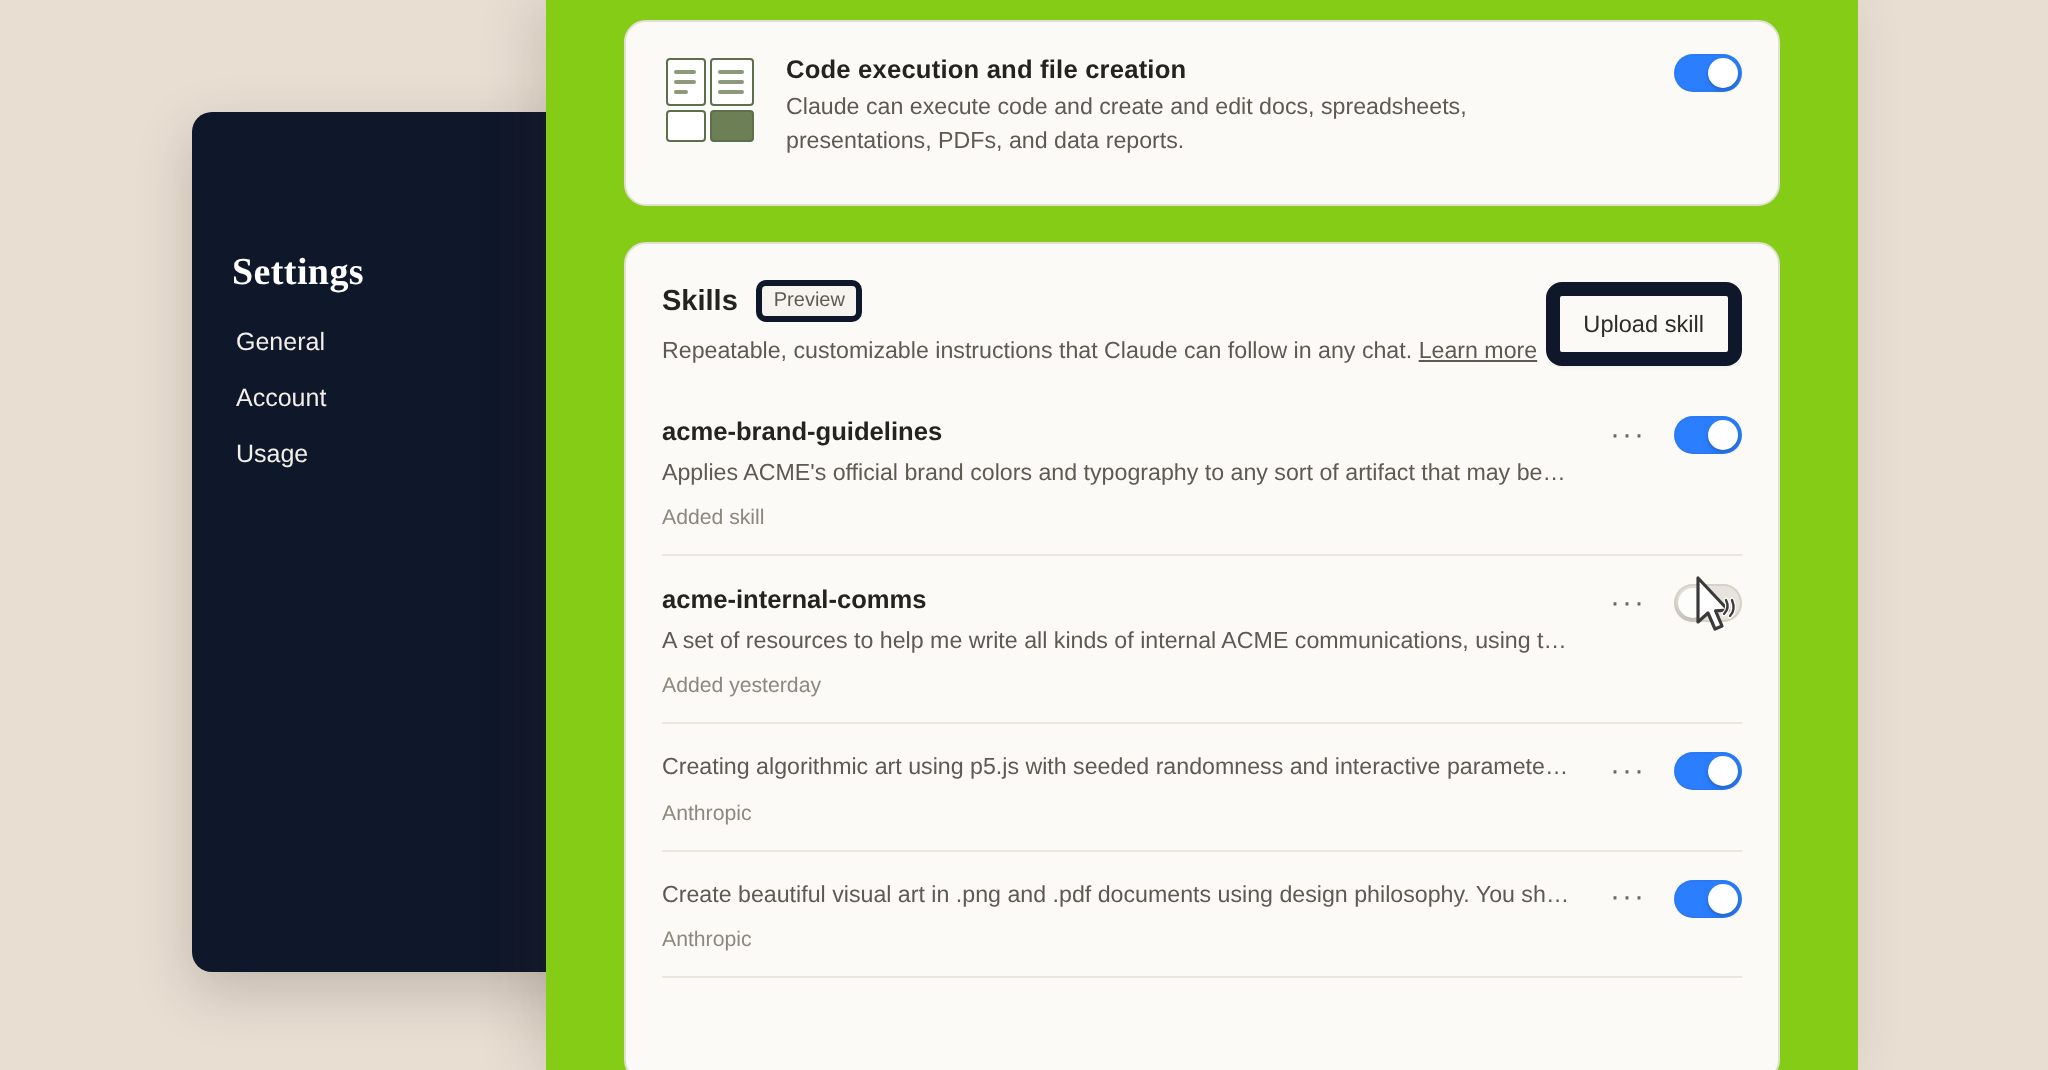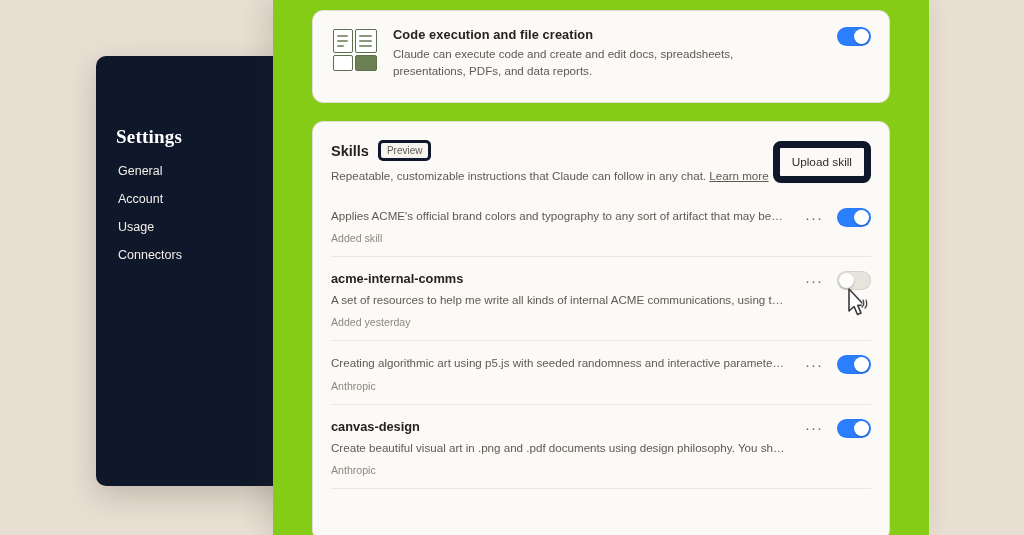--- a/index.html
+++ b/index.html
@@ -303,21 +303,20 @@
 <body>
 
 <div class="stage">
 
   <div class="sidebar-panel">
     <div class="sidebar-title">Settings</div>
     <div class="sidebar-nav">
       <div class="nav-item">General</div>
       <div class="nav-item">Account</div>
       <div class="nav-item">Usage</div>
-      <div class="nav-item">Connectors</div>
     </div>
 
   </div>
 
   <div class="content-panel">
 
     <div class="card card-code">
       <div class="code-row">
         <div class="code-icon">
           <div class="sheet s1"></div>
@@ -350,20 +349,21 @@
         <div class="skills-sub">
           <span>Repeatable, customizable instructions that Claude can follow in any chat.</span>
           <a href="#">Learn more</a>
         </div>
         <div class="upload-btn">Upload skill</div>
       </div>
 
       <div class="skill-list">
 
         <div class="skill-row">
+          <div class="skill-name">acme-brand-guidelines</div>
           <div class="skill-desc">Applies ACME's official brand colors and typography to any sort of artifact that may ben…</div>
           <div class="skill-meta">Added skill</div>
           <div class="skill-controls">
             <span class="dots">···</span>
             <div class="toggle">
                 <div class="knob"></div>
               </div>
           </div>
         </div>
 
@@ -384,21 +384,20 @@
           <div class="skill-meta">Anthropic</div>
           <div class="skill-controls">
             <span class="dots">···</span>
             <div class="toggle">
                 <div class="knob"></div>
               </div>
           </div>
         </div>
 
         <div class="skill-row">
-          <div class="skill-name">canvas-design</div>
           <div class="skill-desc">Create beautiful visual art in .png and .pdf documents using design philosophy. You shoul…</div>
           <div class="skill-meta">Anthropic</div>
           <div class="skill-controls">
             <span class="dots">···</span>
             <div class="toggle">
                 <div class="knob"></div>
               </div>
           </div>
         </div>
 

